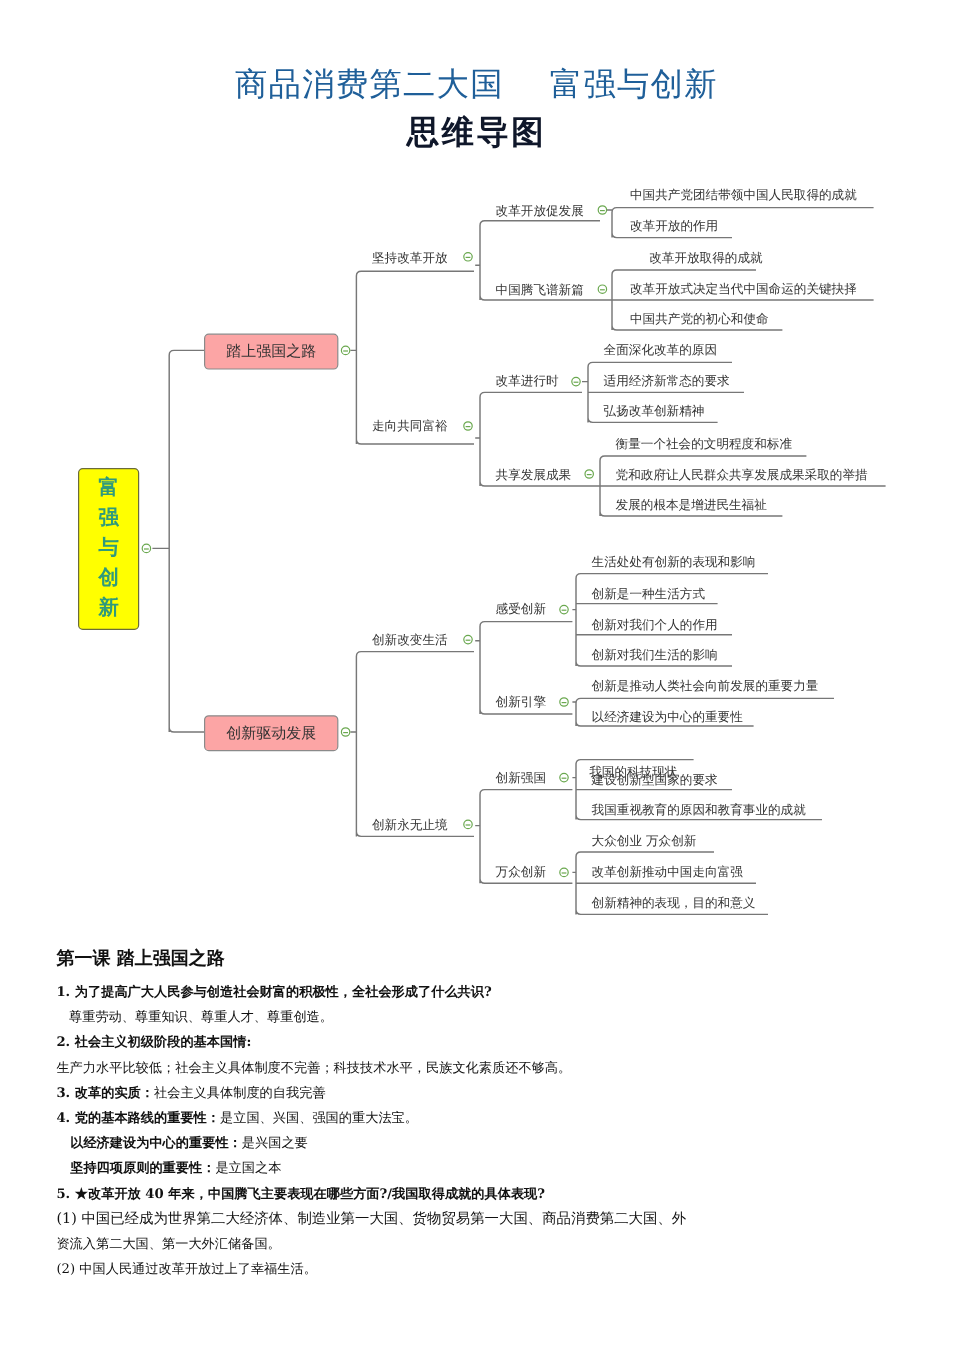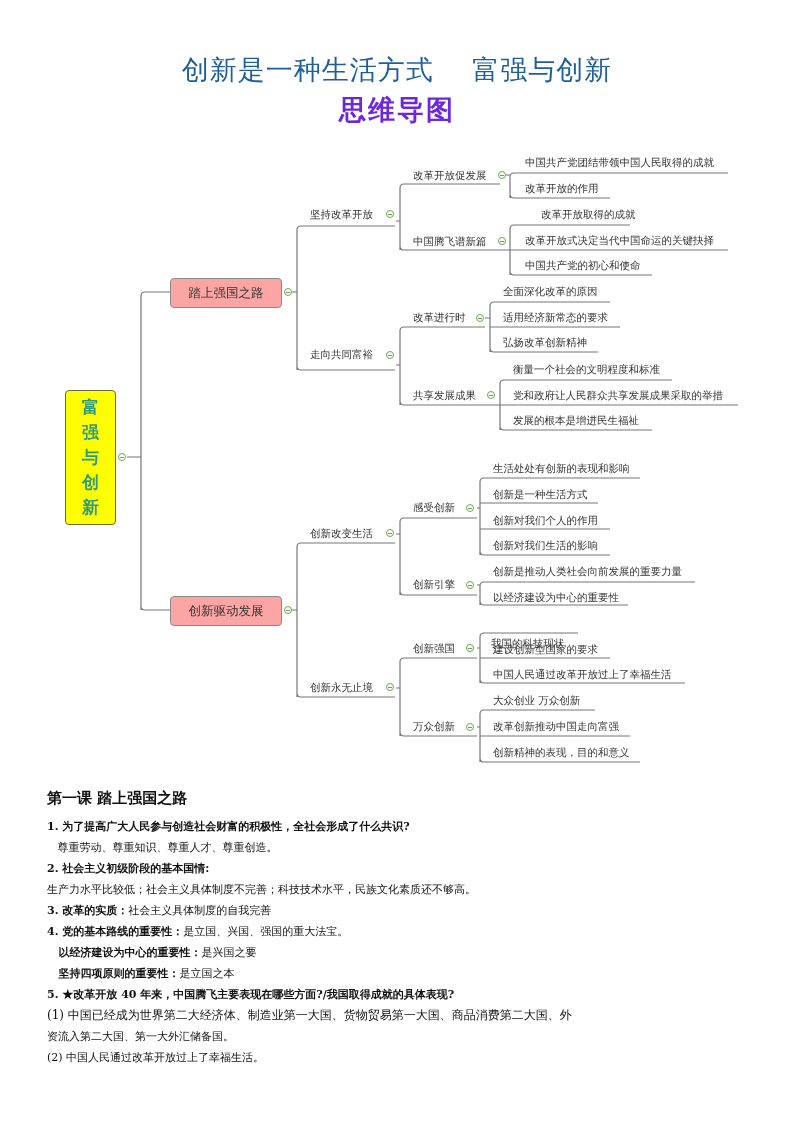--- a/index.html
+++ b/index.html
@@ -1,39 +1,39 @@
 <!DOCTYPE html>
 <html><head>
 <meta charset="utf-8">
 <style>
   html, body { margin: 0; padding: 0; background: #ffffff; }
   body { width: 794px; height: 1123px; position: relative; overflow: hidden;
          font-family: "DejaVu Sans", sans-serif; }
   .abs { position: absolute; }
   .title1 { top: 52px; left: 0; width: 794px; text-align: center; color: #1f5f99;
             font-family: "DejaVu Serif", serif; font-size: 27px; letter-spacing: 1px; white-space: pre; }
-  .title2 { top: 92px; left: 0; width: 794px; text-align: center; color: #6d28d9;
+  .title2 { top: 92px; left: 0; width: 794px; text-align: center; color: #0f172a;
             font-family: "DejaVu Serif", serif; font-size: 27px; font-weight: bold; letter-spacing: 2px; }
   svg.map { position: absolute; left: 0; top: 0; }
   .root { left: 65px; top: 390px; width: 51px; height: 135px; background: #ffff00; border: 1px solid #6b6b3a;
           border-radius: 4px; box-sizing: border-box; color: #2f9a7c; font-weight: bold; font-size: 17px;
           display: flex; flex-direction: column; align-items: center; justify-content: center; line-height: 25px; }
   .l1 { width: 112px; height: 30px; background: #fca5a5; border: 1px solid #8a8a8a; border-radius: 4px;
         box-sizing: border-box; font-size: 12.5px; color: #333; display: flex; align-items: center; justify-content: center; }
   .lbl { font-size: 10.5px; color: #333; white-space: nowrap; }
   .tog { width: 8px; height: 8px; border: 1px solid #6aa84f; border-radius: 50%; background: #fff; box-sizing: border-box; }
   .tog::after { content: ""; position: absolute; left: 1px; right: 1px; top: 2.5px; height: 1px; background: #6aa84f; }
   .doc { left: 47px; font-family: "DejaVu Serif", serif; font-size: 11px; color: #111; white-space: nowrap; line-height: 19px; }
   .doc b { font-weight: bold; }
   .h-lesson { top: 789px; left: 47px; font-family: "DejaVu Serif", serif; font-size: 15px; font-weight: bold; color: #111; }
 </style>
 </head>
 <body>
 
-<div class="abs title1">创新是一种生活方式    富强与创新</div>
+<div class="abs title1">商品消费第二大国    富强与创新</div>
 <div class="abs title2">思维导图</div>
 
 <svg class="map" width="794" height="780">
   <g fill="none" stroke="#777" stroke-width="1.2">
 
     <path d="M127 457 H141 M141 296 V610 M141 296 Q141 292 145 292 H170 M141 606 Q141 610 145 610 H170"></path>
 
     <path d="M292 292 H297 M297 230 V370 M297 230 Q297 226 301 226 H395 M297 366 Q297 370 301 370 H395"></path>
 
     <path d="M396 221 H400 M400 188 V250 M400 188 Q400 184 404 184 H500 M400 246 Q400 250 404 250 H500"></path>
@@ -120,21 +120,21 @@
 
 <div class="abs lbl" style="left:493px;top:462px;">生活处处有创新的表现和影响</div>
 <div class="abs lbl" style="left:493px;top:488px;">创新是一种生活方式</div>
 <div class="abs lbl" style="left:493px;top:514px;">创新对我们个人的作用</div>
 <div class="abs lbl" style="left:493px;top:539px;">创新对我们生活的影响</div>
 <div class="abs lbl" style="left:493px;top:565px;">创新是推动人类社会向前发展的重要力量</div>
 <div class="abs lbl" style="left:493px;top:591px;">以经济建设为中心的重要性</div>
 
 <div class="abs lbl" style="left:491px;top:617px;margin-top:20px;">我国的科技现状</div>
 <div class="abs lbl" style="left:493px;top:643px;">建设创新型国家的要求</div>
-<div class="abs lbl" style="left:493px;top:668px;">中国人民通过改革开放过上了幸福生活</div>
+<div class="abs lbl" style="left:493px;top:668px;">我国重视教育的原因和教育事业的成就</div>
 <div class="abs lbl" style="left:493px;top:694px;">大众创业  万众创新</div>
 <div class="abs lbl" style="left:493px;top:720px;">改革创新推动中国走向富强</div>
 <div class="abs lbl" style="left:493px;top:746px;">创新精神的表现，目的和意义</div>
 
 <div class="abs h-lesson">第一课  踏上强国之路</div>
 
 <div class="abs doc" style="top:817px;"><b>1. 为了提高广大人民参与创造社会财富的积极性，全社会形成了什么共识?</b><span></span></div>
 <div class="abs doc" style="top:838px;white-space:pre;"><b></b><span>   尊重劳动、尊重知识、尊重人才、尊重创造。</span></div>
 <div class="abs doc" style="top:859px;"><b>2.  社会主义初级阶段的基本国情:</b><span></span></div>
 <div class="abs doc" style="top:880px;"><b></b><span>生产力水平比较低；社会主义具体制度不完善；科技技术水平，民族文化素质还不够高。</span></div>

